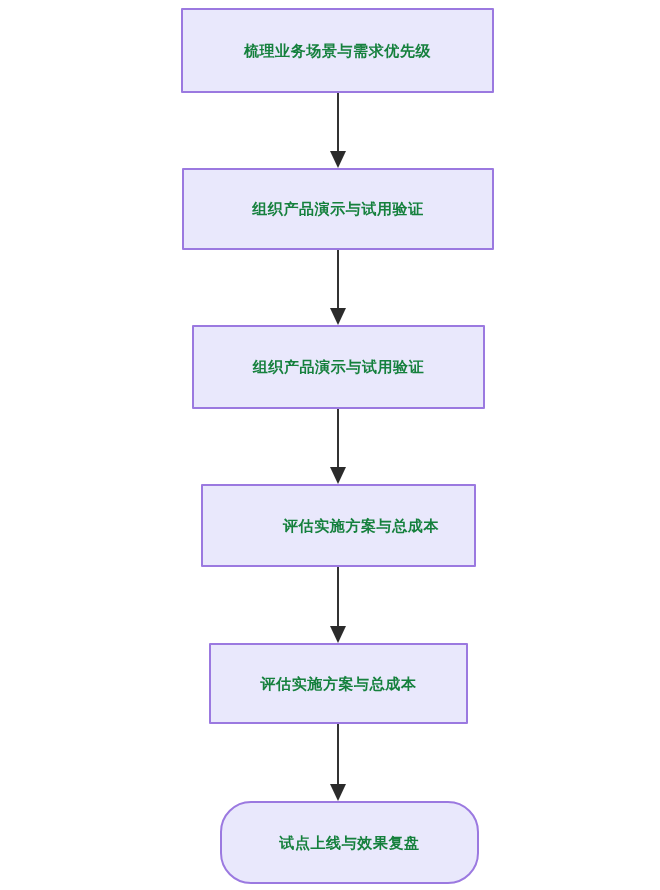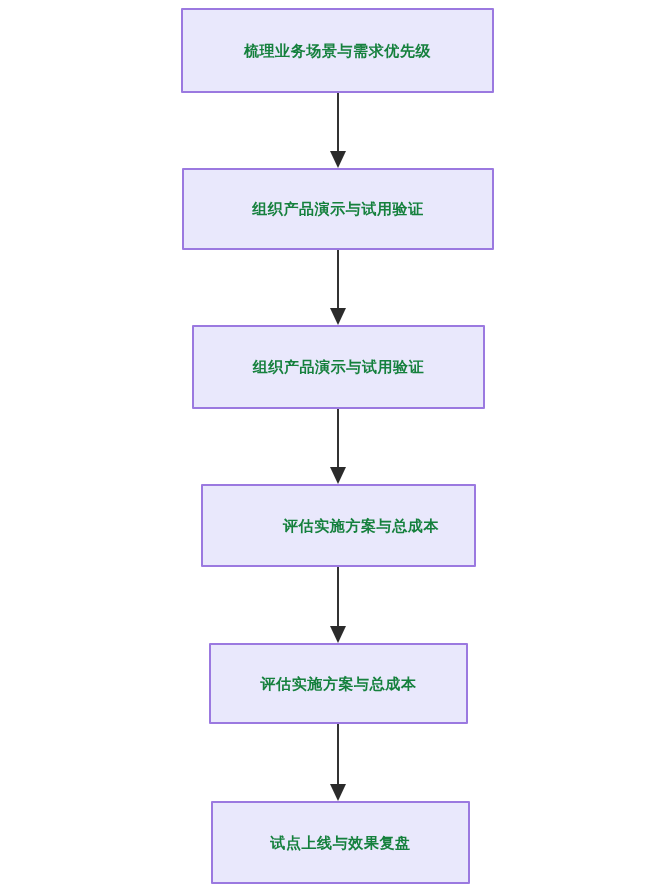--- a/index.html
+++ b/index.html
@@ -98,17 +98,17 @@
   </div>
 
   <div class="node" style="left:201px; top:484px; width:275px; height:83px;padding-left:45px;">
     <span class="node-label">评估实施方案与总成本</span>
   </div>
 
   <div class="node" style="left:209px; top:643px; width:259px; height:81px;">
     <span class="node-label">评估实施方案与总成本</span>
   </div>
 
-  <div class="node" style="left:211px; top:801px; width:259px; height:83px;">
+  <div class="node" style="left:220px; top:801px; width:259px; height:83px;border-radius:31px;">
     <span class="node-label">试点上线与效果复盘</span>
   </div>
 
 </div>
 
 </body></html>

